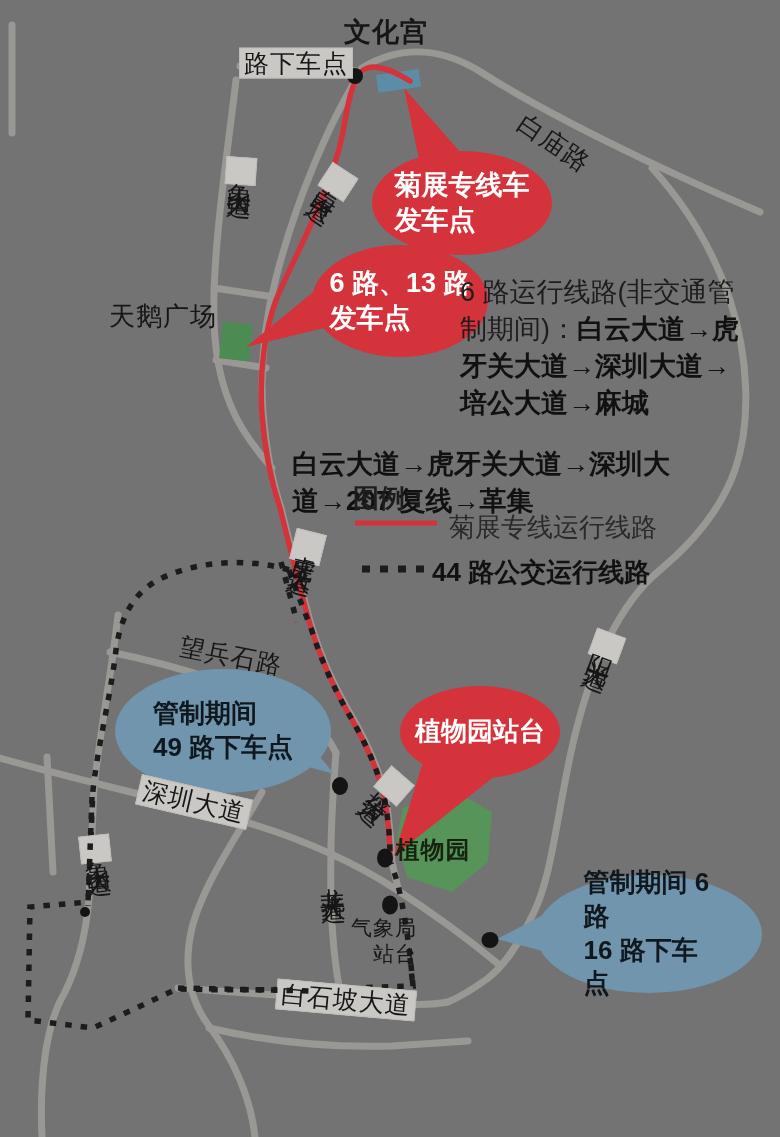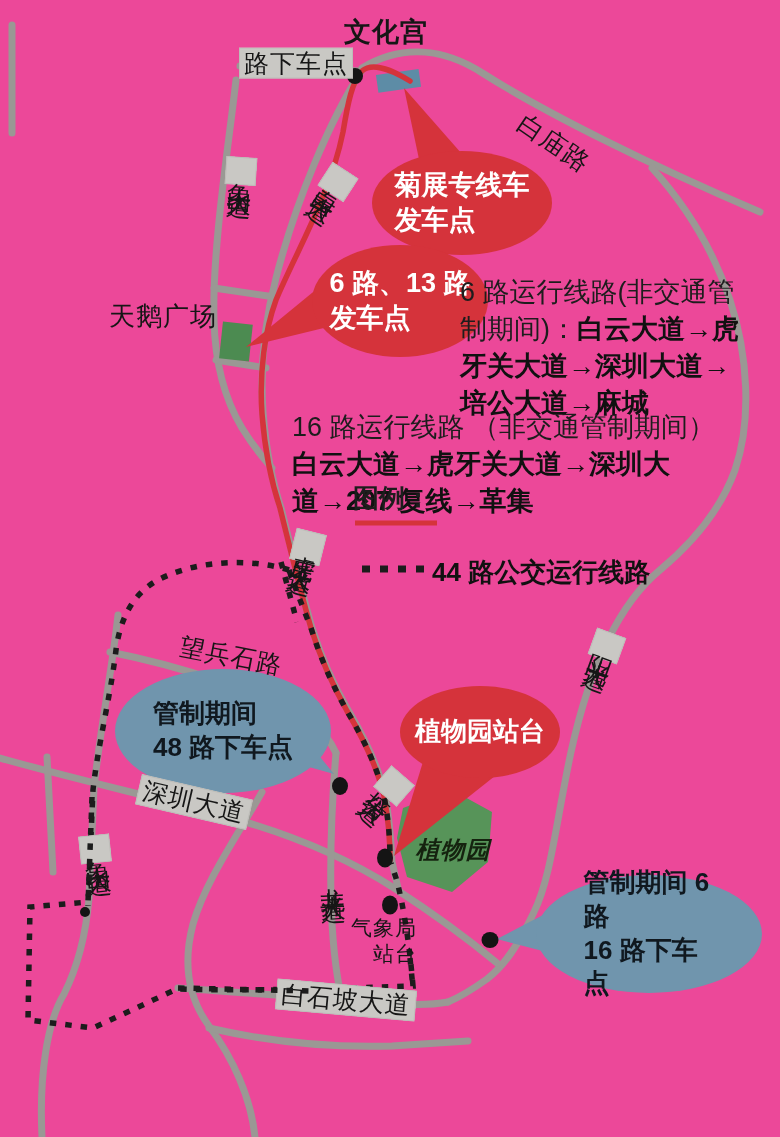--- a/index.html
+++ b/index.html
@@ -1,18 +1,18 @@
 <!DOCTYPE html>
 <html><head>
 <meta charset="utf-8">
 <style>
   html,body{margin:0;padding:0;background:#ffffff;}
   #stage{
     position:relative;width:780px;height:1137px;overflow:hidden;
-    background:#ec4899;
+    background:#737373;
     font-family:"Liberation Sans","DejaVu Sans",sans-serif;
     color:#161616;
   }
   svg{position:absolute;left:0;top:0;}
   #base{z-index:0;}
   #overlay{z-index:8;pointer-events:none;}
   .lbl{
     position:absolute;z-index:5;
     transform:translate(-50%,-50%);
     white-space:nowrap;
@@ -99,21 +99,21 @@
       <ellipse cx="340" cy="786" rx="8" ry="9"></ellipse>
       <ellipse cx="385" cy="858" rx="8" ry="9.5"></ellipse>
       <ellipse cx="390" cy="905" rx="8" ry="9.5"></ellipse>
       <ellipse cx="490" cy="940" rx="8.5" ry="8"></ellipse>
       <circle cx="85" cy="912" r="5"></circle>
     </g>
   </svg>
 
   <div class="lbl plain" style="left:386px;top:33px;font-size:27px;font-weight:600;">文化宫</div>
   <div class="lbl plain" style="left:163px;top:316px;font-size:26px;">天鹅广场</div>
-  <div class="lbl plain park-name" style="left:453px;top:850px;z-index:6;font-style:italic;">植物园</div>
+  <div class="lbl plain park-name" style="left:433px;top:850px;z-index:6;">植物园</div>
   <div class="lbl plain small-lines" style="left:384px;top:941px;">气象局
 站台</div>
 
   <div class="lbl box" style="left:296px;top:63px;font-size:25px;">路下车点</div>
   <div class="lbl box v" style="left:241px;top:171px;transform:translate(-50%,-50%) rotate(4deg);font-size:25px;">象山大道</div>
   <div class="lbl box v" style="left:338px;top:182px;transform:translate(-50%,-50%) rotate(33deg);font-size:25px;">白云大道</div>
   <div class="lbl box v" style="left:308px;top:547px;transform:translate(-50%,-50%) rotate(14deg);font-size:25px;">虎牙关大道</div>
   <div class="lbl box v" style="left:607px;top:646px;transform:translate(-50%,-50%) rotate(20deg);font-size:25px;">阳光大道</div>
   <div class="lbl box v" style="left:394px;top:786px;transform:translate(-50%,-50%) rotate(41deg);font-size:25px;">培公大道</div>
   <div class="lbl box" style="left:194px;top:802px;transform:translate(-50%,-50%) rotate(13deg);font-size:25px;">深圳大道</div>
@@ -132,32 +132,33 @@
       <path d="M 281,562 L 297,622"></path>
     </g>
   </svg>
 
   <div class="balloon-text red-b center" style="left:462px;top:203px;font-size:27px;">菊展专线车
 发车点</div>
   <div class="balloon-text red-b" style="left:400px;top:301px;font-size:27px;">6 路、13 路
 发车点</div>
   <div class="balloon-text red-b center" style="left:480px;top:732px;">植物园站台</div>
   <div class="balloon-text blue-b" style="left:223px;top:731px;">管制期间
-48 路下车点</div>
+49 路下车点</div>
   <div class="balloon-text blue-b" style="left:649px;top:934px;">管制期间 6 路
 16 路下车点</div>
 
   <div class="note" style="left:460px;top:237px;width:320px;">
     <span>6 路运行线路(非交通管
 制期间)：</span><b>白云大道→虎
 牙关大道→深圳大道→
 培公大道→麻城</b>
   </div>
   <div class="note" style="left:292px;top:372px;width:500px;">
-    <span>16 路运行线路 （非交通管制期间）</span><b>
+    <b>
 白云大道→虎牙关大道→深圳大
 道→207 复线→革集</b>
   </div>
 
   <div class="legend-title" style="left:353px;top:481px;">图例：</div>
+  <div class="legend-item" style="left:449px;top:510px;">菊展专线运行线路</div>
   <div class="legend-item bold" style="left:432px;top:555px;">44 路公交运行线路</div>
 
 </div>
 
 </body></html>

